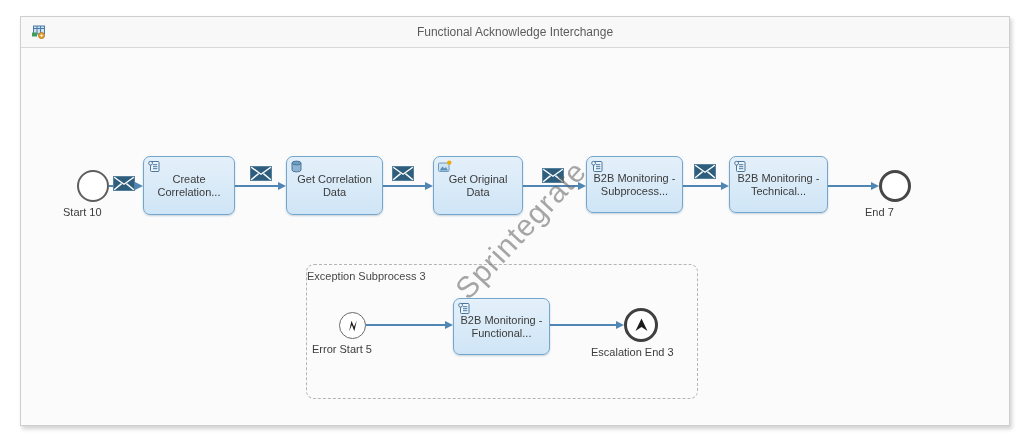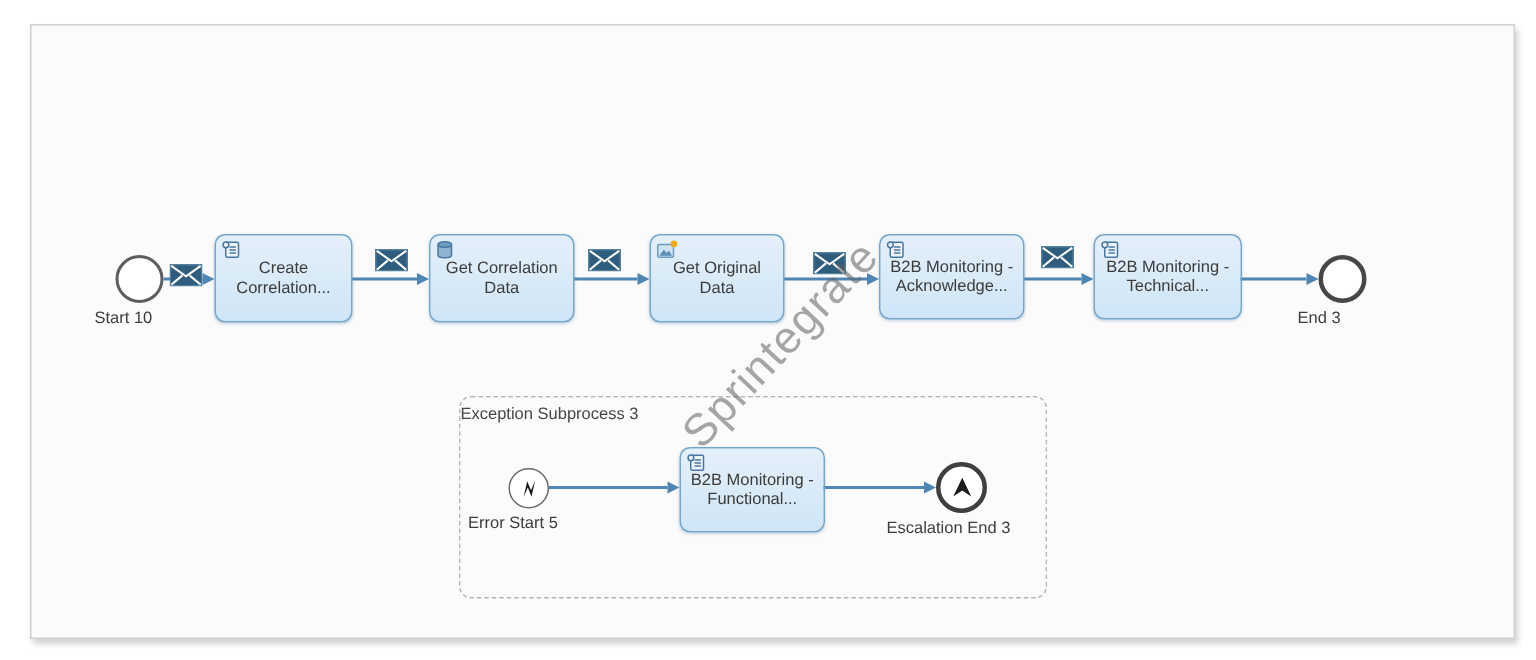--- a/index.html
+++ b/index.html
@@ -75,20 +75,32 @@
       <rect x="2.5" y="1.5" width="8.5" height="10" rx="1" fill="#edf5fb" stroke="#49779f"></rect>
       <circle cx="2.6" cy="3.2" r="1.9" fill="#edf5fb" stroke="#49779f"></circle>
       <line x1="5" y1="4.7" x2="9.3" y2="4.7" stroke="#49779f"></line>
       <line x1="5" y1="6.7" x2="9.3" y2="6.7" stroke="#49779f"></line>
       <line x1="5" y1="8.7" x2="9.3" y2="8.7" stroke="#49779f"></line>
     </g>
   </defs>
 </svg>
 
 <div class="frame">
+  <div class="hdr">
+    <svg class="hdr-icon" viewBox="0 0 15 14">
+      <rect x="2.5" y="1" width="11" height="8" fill="#cfe0f0" stroke="#4a7ba6"></rect>
+      <line x1="2.5" y1="3.5" x2="13.5" y2="3.5" stroke="#4a7ba6"></line>
+      <line x1="6" y1="1" x2="6" y2="9" stroke="#4a7ba6"></line>
+      <line x1="9.5" y1="1" x2="9.5" y2="9" stroke="#4a7ba6"></line>
+      <rect x="1" y="7.5" width="5" height="4" rx="0.5" fill="#3f9c5a"></rect>
+      <circle cx="10.5" cy="10.5" r="3" fill="#e8a33d" stroke="#b57a1e"></circle>
+      <circle cx="10.5" cy="10.5" r="1.1" fill="#ffffff"></circle>
+    </svg>
+    <div class="hdr-title">Functional Acknowledge Interchange</div>
+  </div>
 
   <div class="canvas">
 
     <div class="conn" style="left:88px;top:137px;width:26px"></div>
     <div class="arrow" style="left:114px;top:133.5px"></div>
 
     <div class="conn" style="left:212px;top:137px;width:45px"></div>
     <div class="arrow" style="left:257px;top:133.5px"></div>
 
     <div class="conn" style="left:360px;top:137px;width:44px"></div>
@@ -147,33 +159,33 @@
       </svg>
       <span>Get Original</span>
       <span>Data</span>
     </div>
 
     <div class="task" style="left:565px;top:108px;width:95px;height:55px">
       <svg class="ticon" width="12" height="13">
           <use href="#g-script"></use>
         </svg>
       <span>B2B Monitoring -</span>
-      <span>Acknowledge...</span>
+      <span>Subprocess...</span>
     </div>
 
     <div class="task" style="left:708px;top:108px;width:97px;height:55px">
       <svg class="ticon" width="12" height="13">
           <use href="#g-script"></use>
         </svg>
       <span>B2B Monitoring -</span>
       <span>Technical...</span>
     </div>
 
     <div class="event ev-end" style="left:858px;top:122px"></div>
-    <div class="ev-label" style="left:844px;top:158px;width:60px">End 3</div>
+    <div class="ev-label" style="left:844px;top:158px;width:60px">End 7</div>
 
     <div class="subprocess">
       <div class="sub-title">Exception Subprocess 3</div>
     </div>
 
     <div class="conn" style="left:345px;top:276px;width:79px"></div>
     <div class="arrow" style="left:424px;top:272.5px"></div>
     <div class="conn" style="left:527px;top:276px;width:68px"></div>
     <div class="arrow" style="left:595px;top:272.5px"></div>
 

